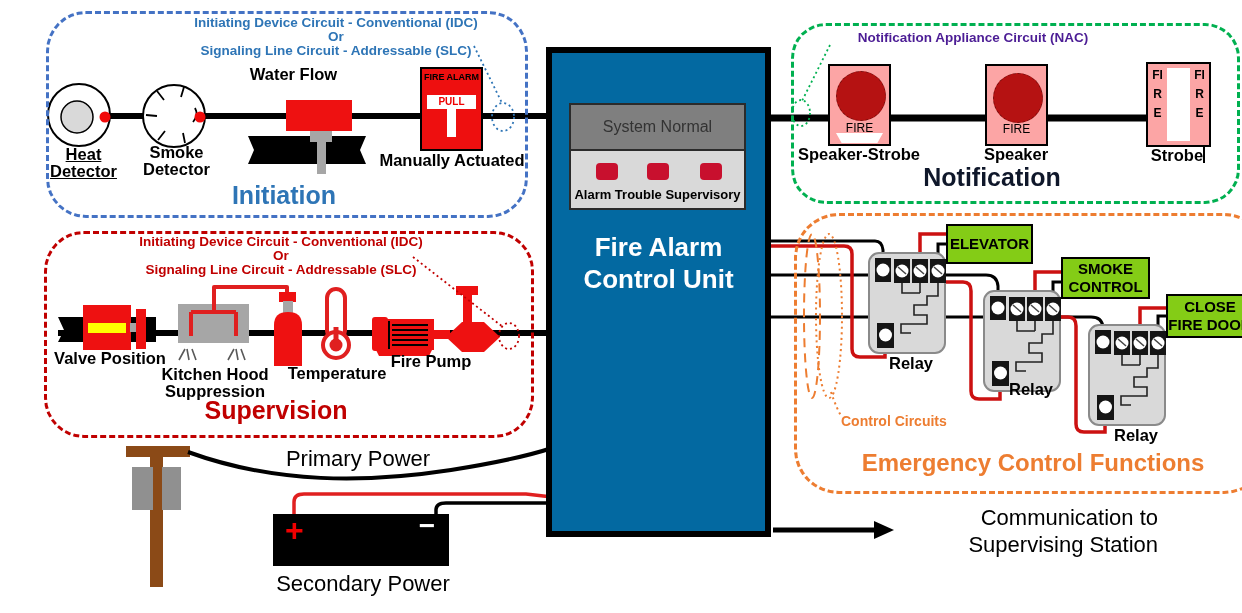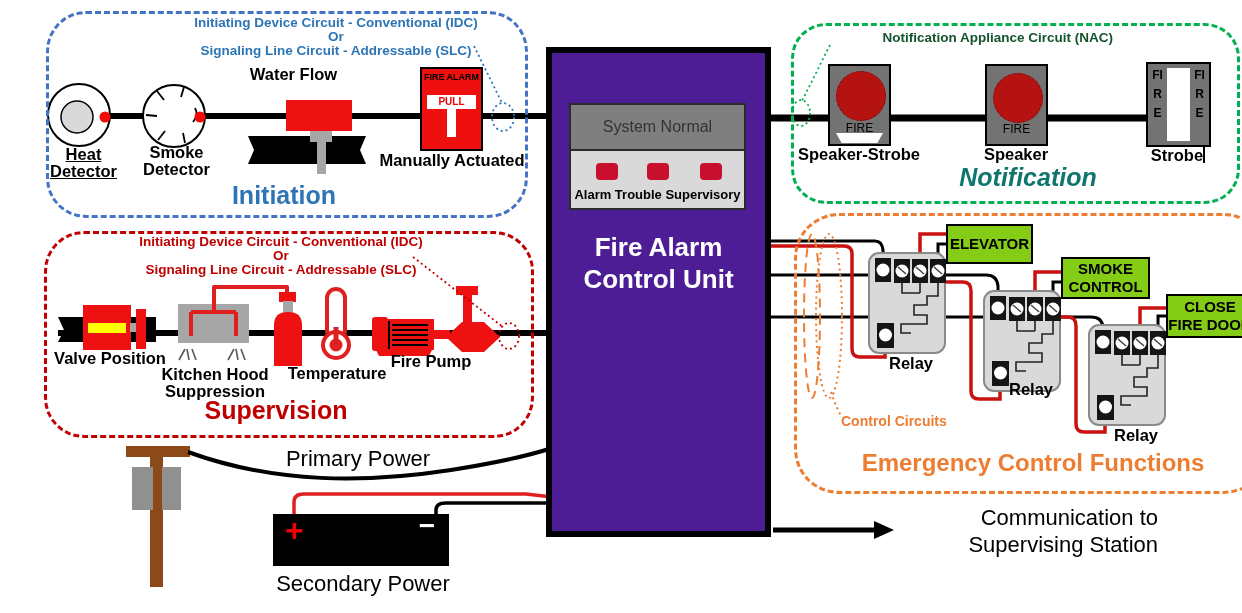--- a/index.html
+++ b/index.html
@@ -6,25 +6,25 @@
   #stage{position:relative;width:1242px;height:613px;background:#fff;overflow:hidden;
          font-family:"Liberation Sans",sans-serif;margin-left:36px;}
   svg{position:absolute;left:0;top:0;}
   .lbl{position:absolute;font-weight:bold;font-size:16.5px;line-height:17px;color:#000;text-align:center;}
   .ann{position:absolute;font-weight:bold;font-size:13.5px;line-height:14px;text-align:center;}
   .ttl{position:absolute;font-weight:bold;font-size:25px;text-align:center;}
   .thin{position:absolute;font-weight:400;font-size:22px;line-height:27px;color:#000;}
   .dashbox{position:absolute;border-style:dashed;border-width:3px;background:transparent;}
   .fnbox{position:absolute;background:#84cc16;border:2px solid #000;display:flex;align-items:center;
          justify-content:center;text-align:center;font-weight:bold;font-size:15px;line-height:18px;box-sizing:border-box;}
-  .devbox{position:absolute;background:#737373;border:2px solid #000;box-sizing:border-box;}
+  .devbox{position:absolute;background:#fca5a5;border:2px solid #000;box-sizing:border-box;}
   .circle{position:absolute;border-radius:50%;}
   .vtext{position:absolute;width:13px;font-weight:bold;font-size:12px;line-height:19px;
          word-break:break-all;text-align:center;color:#000;}
-  #facu{position:absolute;left:510px;top:47px;width:225px;height:490px;background:#4c1d95;
+  #facu{position:absolute;left:510px;top:47px;width:225px;height:490px;background:#0369a1;
         border:6px solid #000;box-sizing:border-box;}
   #facu-display{position:absolute;left:17px;top:50px;width:177px;height:107px;background:#D9D9D9;
         border:2px solid #2b2b2b;box-sizing:border-box;}
   #facu-display-header{position:absolute;left:0;top:0;width:100%;height:46px;background:#7F7F7F;
         border-bottom:2px solid #2b2b2b;box-sizing:border-box;display:flex;align-items:center;justify-content:center;
         font-size:16px;color:#333;}
   .led{position:absolute;width:22px;height:17px;border-radius:4px;background:#C8102E;top:58px;}
   #led-label{position:absolute;left:0;top:82px;width:100%;text-align:center;font-weight:bold;font-size:13px;color:#000;}
   #facu-title{position:absolute;left:0;top:178px;width:100%;text-align:center;color:#fff;
         font-weight:bold;font-size:26px;line-height:32px;}
@@ -223,22 +223,22 @@
     <div class="led" style="left:76px;"></div>
     <div class="led" style="left:129px;"></div>
     <div id="led-label">Alarm Trouble Supervisory</div>
   </div>
   <div id="facu-title">
     <div>Fire Alarm</div>
     <div>Control Unit</div>
   </div>
 </div>
 
-<div class="ann" style="left:797px;top:31px;width:280px;text-align:right;color:#14532d;">Notification Appliance Circuit (NAC)</div>
-<div class="ttl" style="left:892px;top:163px;width:200px;color:#0f766e;font-style:italic;">Notification</div>
+<div class="ann" style="left:797px;top:31px;width:280px;text-align:center;color:#4c1d95;">Notification Appliance Circuit (NAC)</div>
+<div class="ttl" style="left:856px;top:163px;width:200px;color:#0f172a;">Notification</div>
 
 <div class="devbox" style="left:792px;top:64px;width:63px;height:82px;">
   <div class="circle" style="left:6px;top:5px;width:48px;height:48px;background:#B51212;border:1px dashed #7a0c0c;"></div>
   <div style="position:absolute;left:0;top:55px;width:100%;text-align:center;font-size:12px;color:#000;">FIRE</div>
   <div style="position:absolute;left:6px;top:67px;width:47px;height:10px;background:#fff;
               clip-path:polygon(0 0,100% 0,88% 100%,12% 100%);"></div>
 </div>
 <div class="lbl" style="left:760px;top:146px;width:126px;">Speaker-Strobe</div>
 
 <div class="devbox" style="left:949px;top:64px;width:63px;height:82px;">

